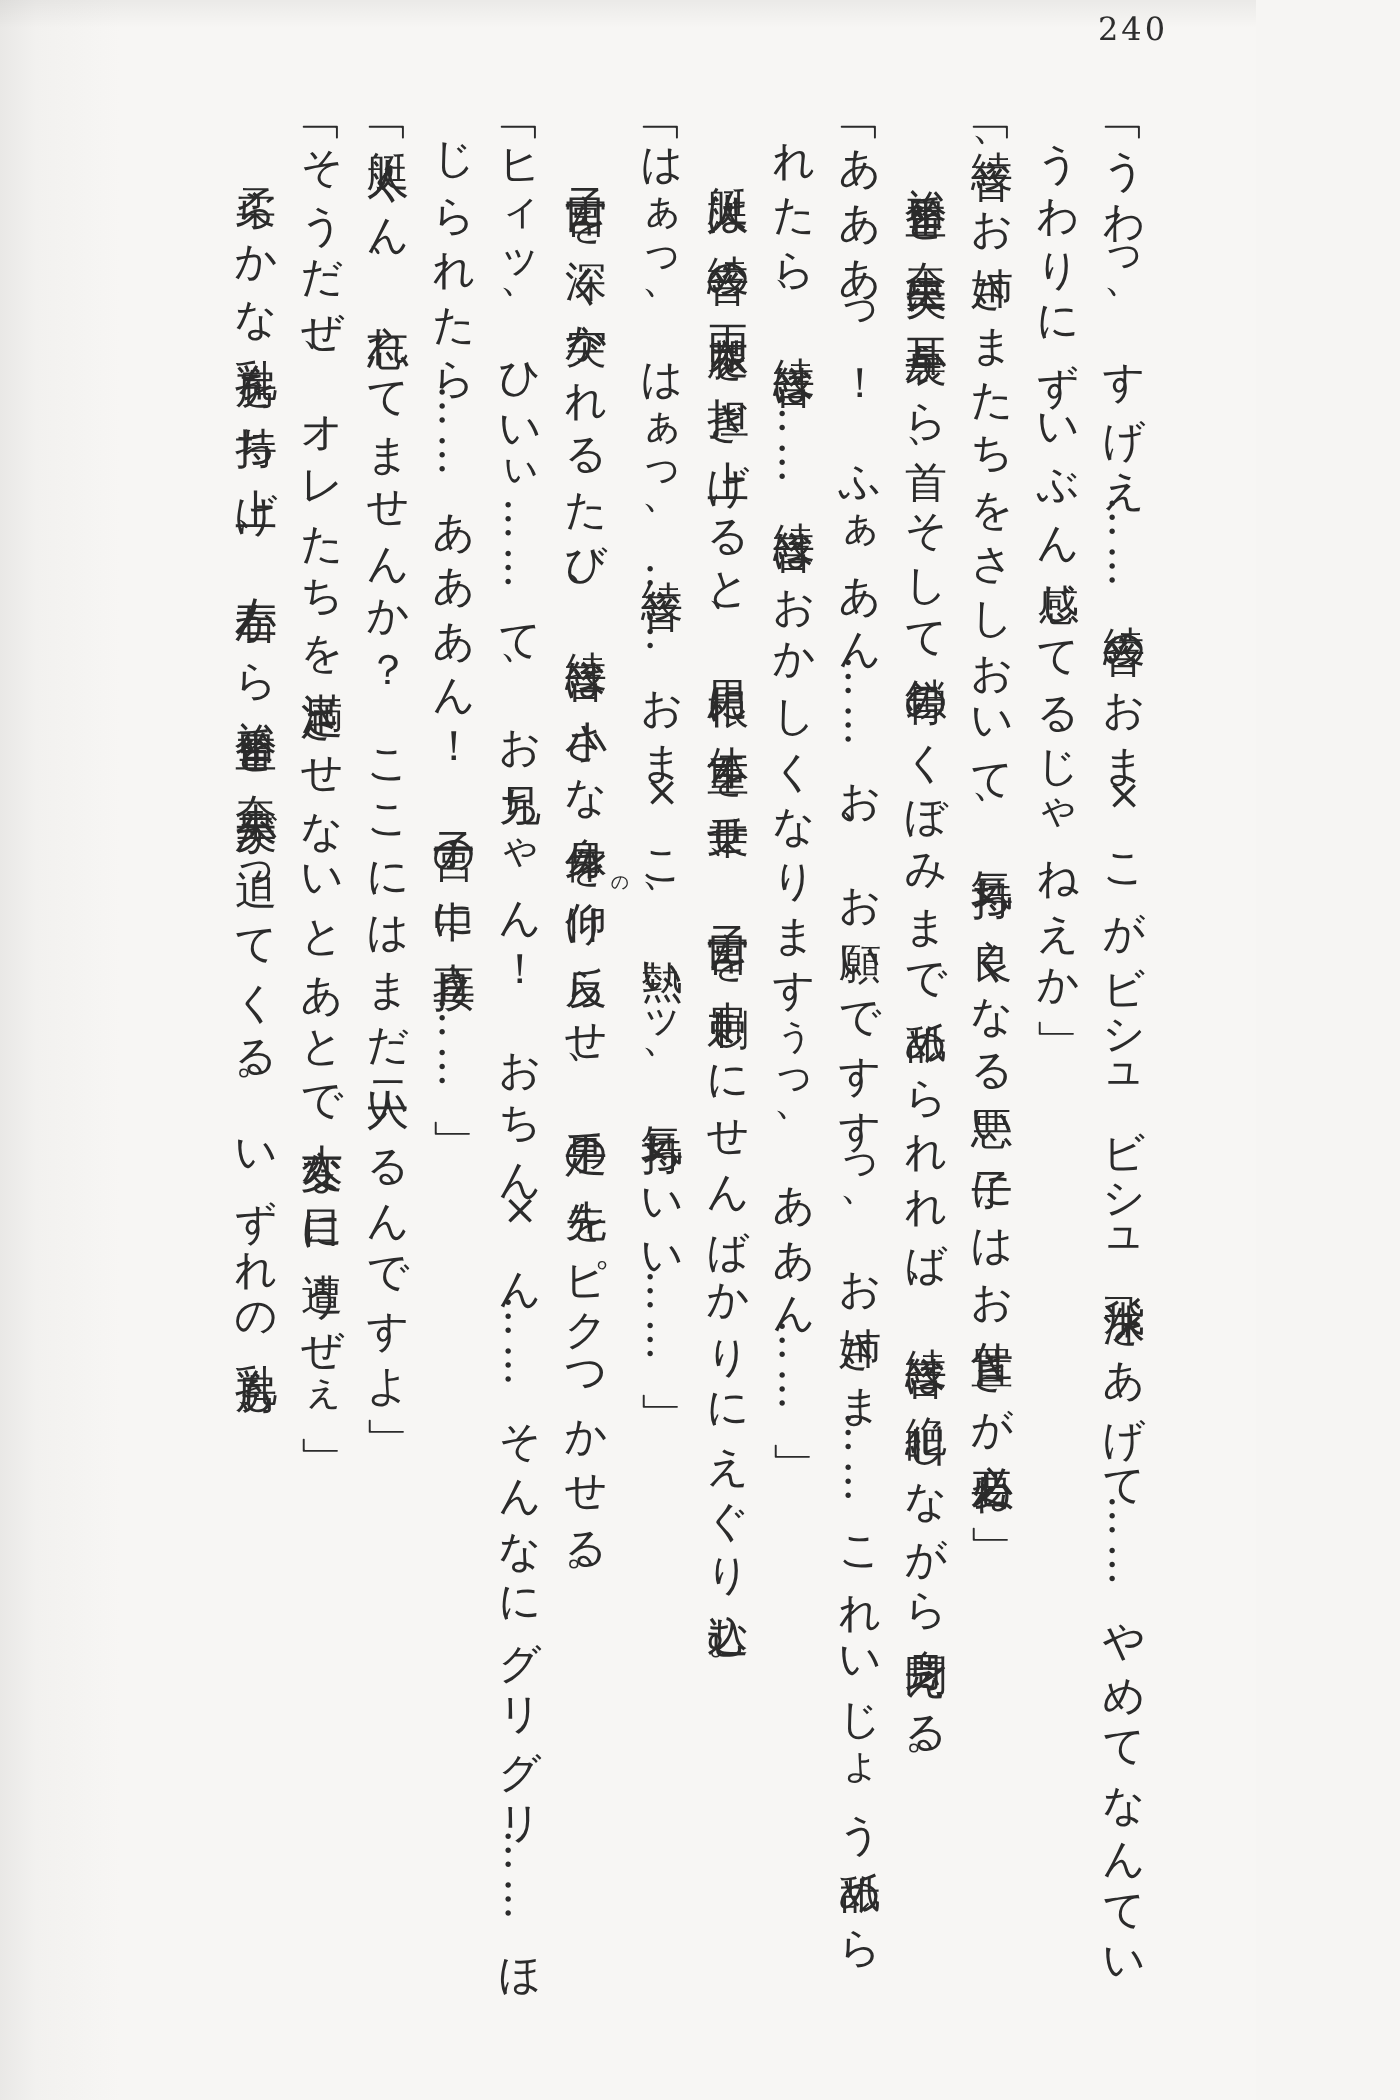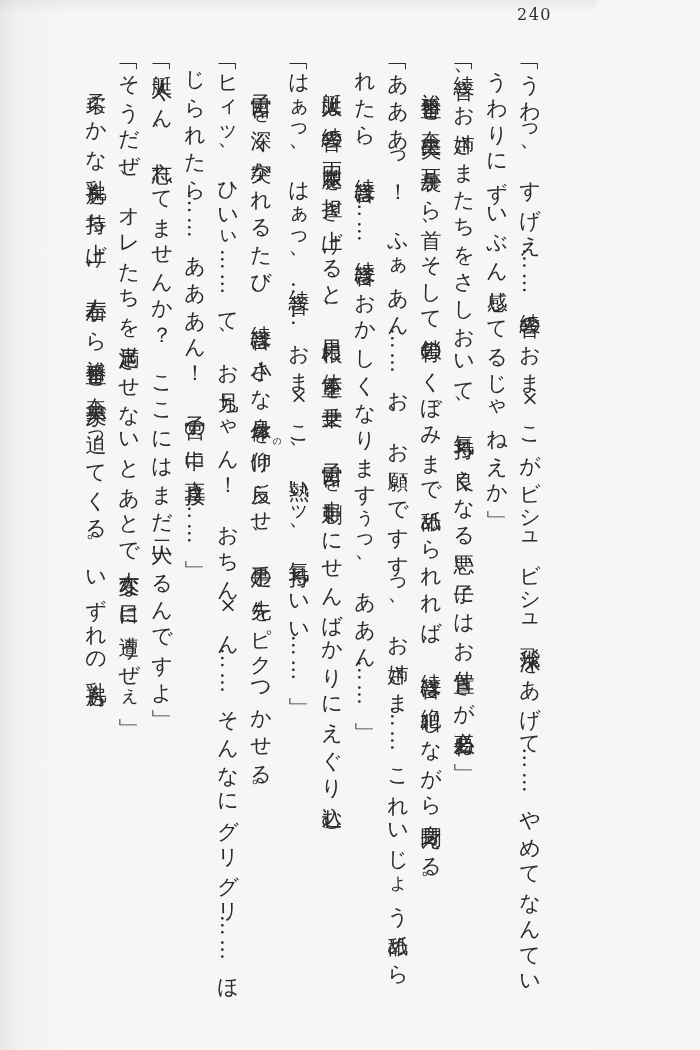--- a/index.html
+++ b/index.html
@@ -10,20 +10,21 @@
     background: #f6f5f3;
   }
   .page {
     position: relative;
     width: 596px;
     height: 1050px;
     overflow: hidden;
     background: linear-gradient(90deg, #e9e8e6 0px, #f2f1ef 18px, #f7f6f4 60px, #f7f6f4 660px, #f3f2f0 700px);
     font-family: "DejaVu Serif", "Liberation Serif", serif;
     color: #262626;
+    padding-left: 32px;
   }
   .page::before {
     
     content: "";
     position: absolute;
     left: 0; top: 0; right: 0; height: 14px;
     background: linear-gradient(180deg, rgba(0,0,0,0.05), rgba(0,0,0,0));
     pointer-events: none;
   }
   .pagenum {

